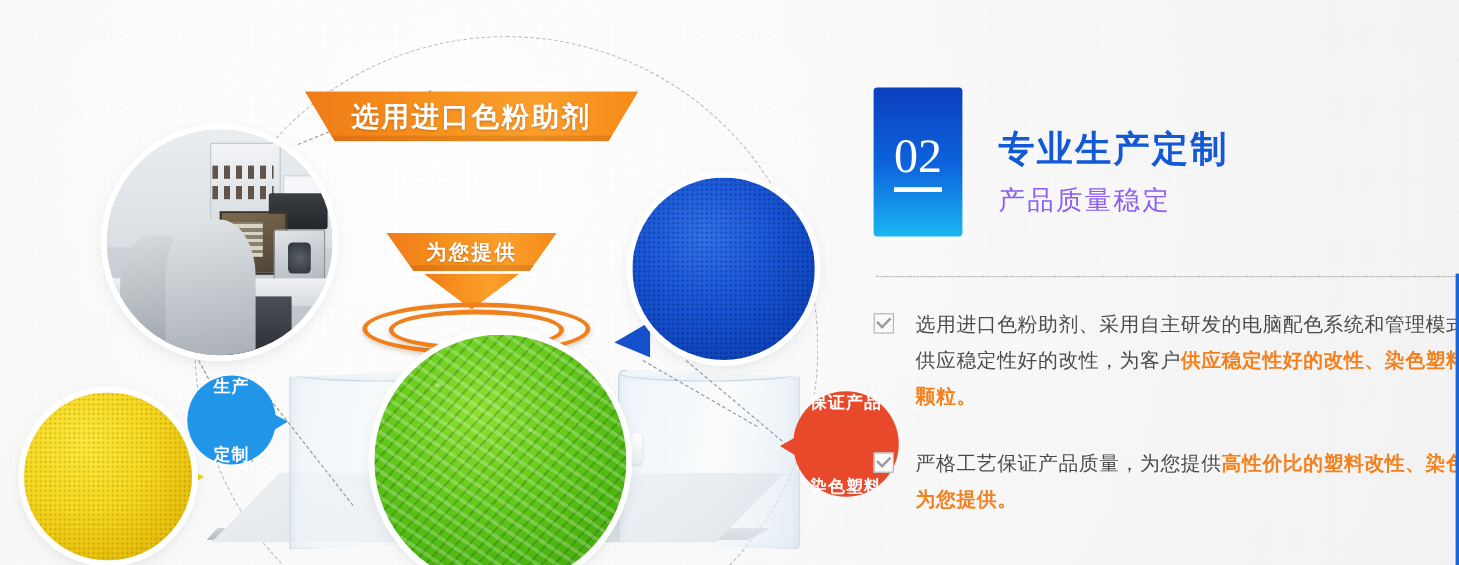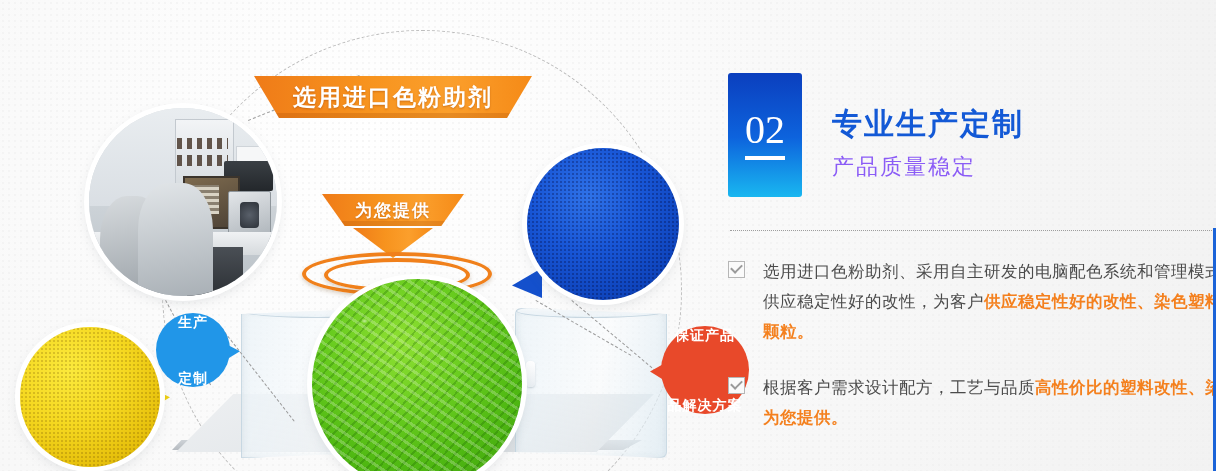--- a/index.html
+++ b/index.html
@@ -301,21 +301,21 @@
       <div class="scene"></div>
     </div>
 
     <div class="bubble blue">
       <span>生产</span>
       <span>定制</span>
       <span class="tail"></span>
     </div>
     <div class="bubble orange">
       <span>保证产品</span>
-      <span>品解决方案</span>
+      <span>染色塑料</span>
       <span class="tail"></span>
     </div>
   </div>
 
   <div class="right-panel">
     <div class="numbox">
       <span class="n">02</span>
     </div>
     <div class="head-main">专业生产定制</div>
     <div class="head-sub">产品质量稳定</div>
@@ -326,20 +326,20 @@
           <span class="chk"></span>
           <div class="btext">
             <div><span>选用进口色粉助剂、采用自主研发的电脑配色系统和管理模式，</span></div>
             <div><span>供应稳定性好的改性，为客户</span><span class="hl">供应稳定性好的改性、染色塑料</span></div>
             <div><span class="hl">颗粒。</span></div>
           </div>
         </div>
         <div class="bullet">
           <span class="chk"></span>
           <div class="btext">
-            <div><span>根据客户需求设计配方，工艺与品质</span><span class="hl">高性价比的塑料改性、染色产</span></div>
+            <div><span>严格工艺保证产品质量，为您提供</span><span class="hl">高性价比的塑料改性、染色产</span></div>
             <div><span class="hl">为您提供。</span></div>
           </div>
         </div>
       </div>
     <div class="scroll-mark"></div>
   </div>
 </div>
 
 </body></html>

